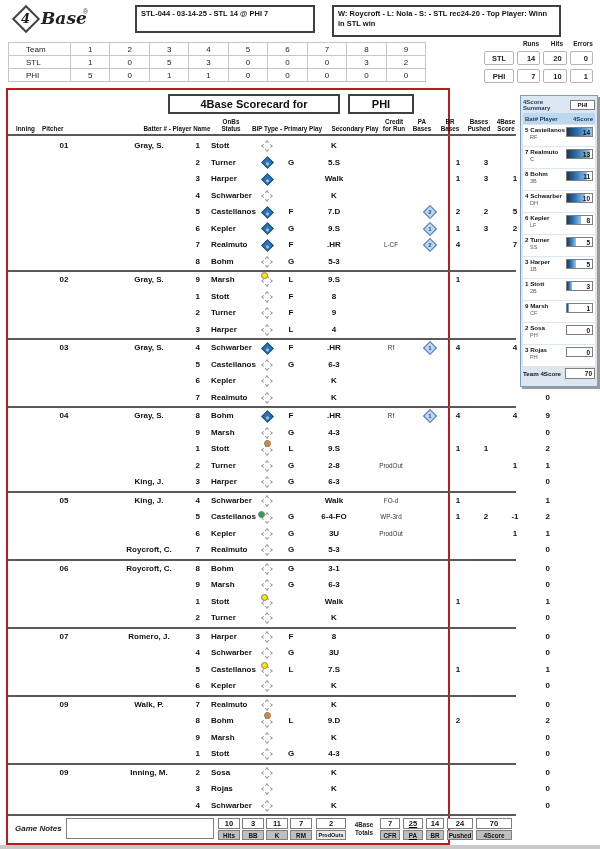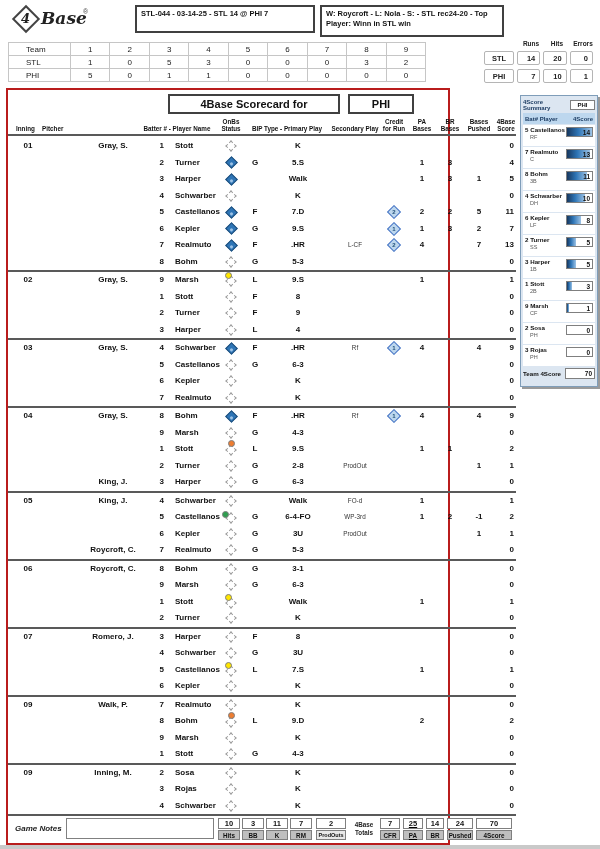--- a/index.html
+++ b/index.html
@@ -6,21 +6,21 @@
   html,body { width:600px; height:849px; background:#fff; font-family:"Liberation Sans",sans-serif; position:relative; overflow:hidden; }
 
   
   .logo { position:absolute; left:10px; top:4px; width:140px; height:34px; }
   .logo-diamond { position:absolute; left:6px; top:5px; width:20px; height:20px; border:2px solid #444; transform:rotate(45deg); background:#fff; }
   .logo-4 { position:absolute; left:11px; top:7px; font:italic bold 13px "DejaVu Serif",serif; color:#222; }
   .logo-base { position:absolute; left:31px; top:4px; font:italic bold 17px "DejaVu Serif",serif; color:#222; }
   .logo-reg { position:absolute; left:73px; top:4px; font-size:7px; color:#444; }
   .hdr-box { position:absolute; border:2px solid #404040; background:#fff; font-size:7.5px; font-weight:bold; padding:2px 4px; line-height:1.35; color:#111; }
   #game-info-box { left:135px; top:5px; width:180px; height:28px; }
-  #game-result-box { left:320px; top:5px; width:184px; height:32px; }
+  #game-result-box { left:332px; top:5px; width:229px; height:32px; }
 
   
   .linescore { position:absolute; left:8px; top:42px; border-collapse:collapse; }
   .linescore td, .linescore th { border:1px solid #c6c6c6; font-size:8px; height:13px; padding:0 17px; color:#222; }
   .linescore th { font-weight:normal; text-align:center; width:24px; }
   .linescore .team-col { width:62px; text-align:left; }
   .linescore td.num { text-align:right; }
 
   
   .rhe { position:absolute; left:484px; top:40px; width:112px; }
@@ -42,21 +42,21 @@
   .sc-head { position:absolute; left:0; top:28px; width:508px; display:grid;
              grid-template-columns:30px 98px 82px 26px 86px 50px 28px 28px 28px 30px 24px;
              border-bottom:2px solid #595959; padding-bottom:2px; }
   .sc-head div { font-size:6.3px; font-weight:bold; color:#111; text-align:center; align-self:end; line-height:1.15; }
   .sc-head .h-inning { text-align:left; padding-left:8px; }
   .sc-head .h-pitcher { text-align:left; padding-left:4px; }
 
   .rows-wrap { position:absolute; left:0; top:48px; width:508px; }
   .inning-group { border-bottom:2px solid #595959; }
   .inning-group:last-child { border-bottom:2px solid #595959; }
-  .sc-row { height:16.5px; align-items:center; }
+  .sc-row { height:16.5px; align-items:center;margin-left:36px; }
   .sc-row div { font-size:8px; font-weight:bold; color:#111; text-align:center; white-space:nowrap; line-height:16.5px; }
   .c-inning { text-align:left; padding-left:10px; }
   .c-pitcher { text-align:center; padding-left:52px; }
   .c-num { text-align:right !important; padding-right:6px; }
   .c-name { text-align:left !important; padding-left:5px; }
   .c-secondary { font-size:6.3px !important; font-weight:normal !important; color:#333 !important; }
   .c-score { text-align:right !important; padding-right:4px; }
 
   
   .onbs { position:relative; height:16.5px; }

